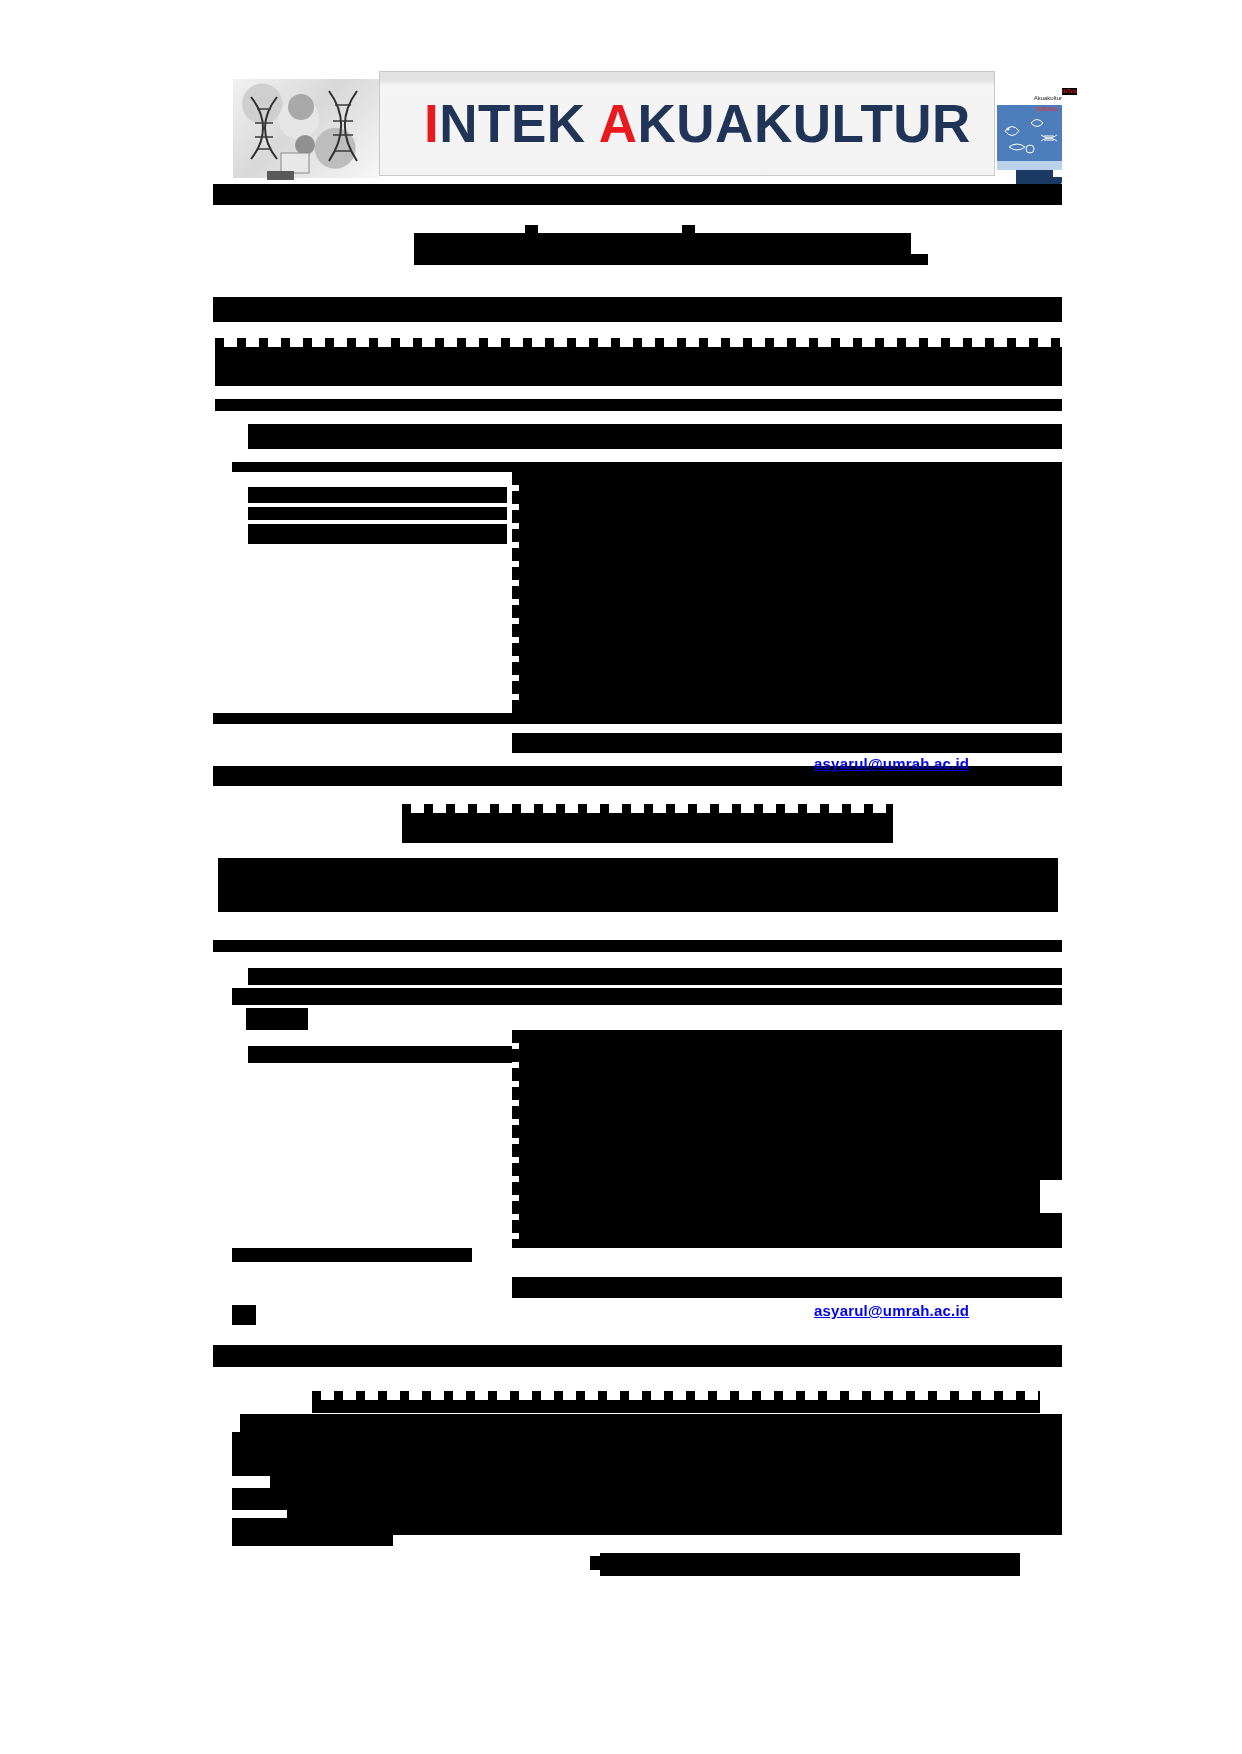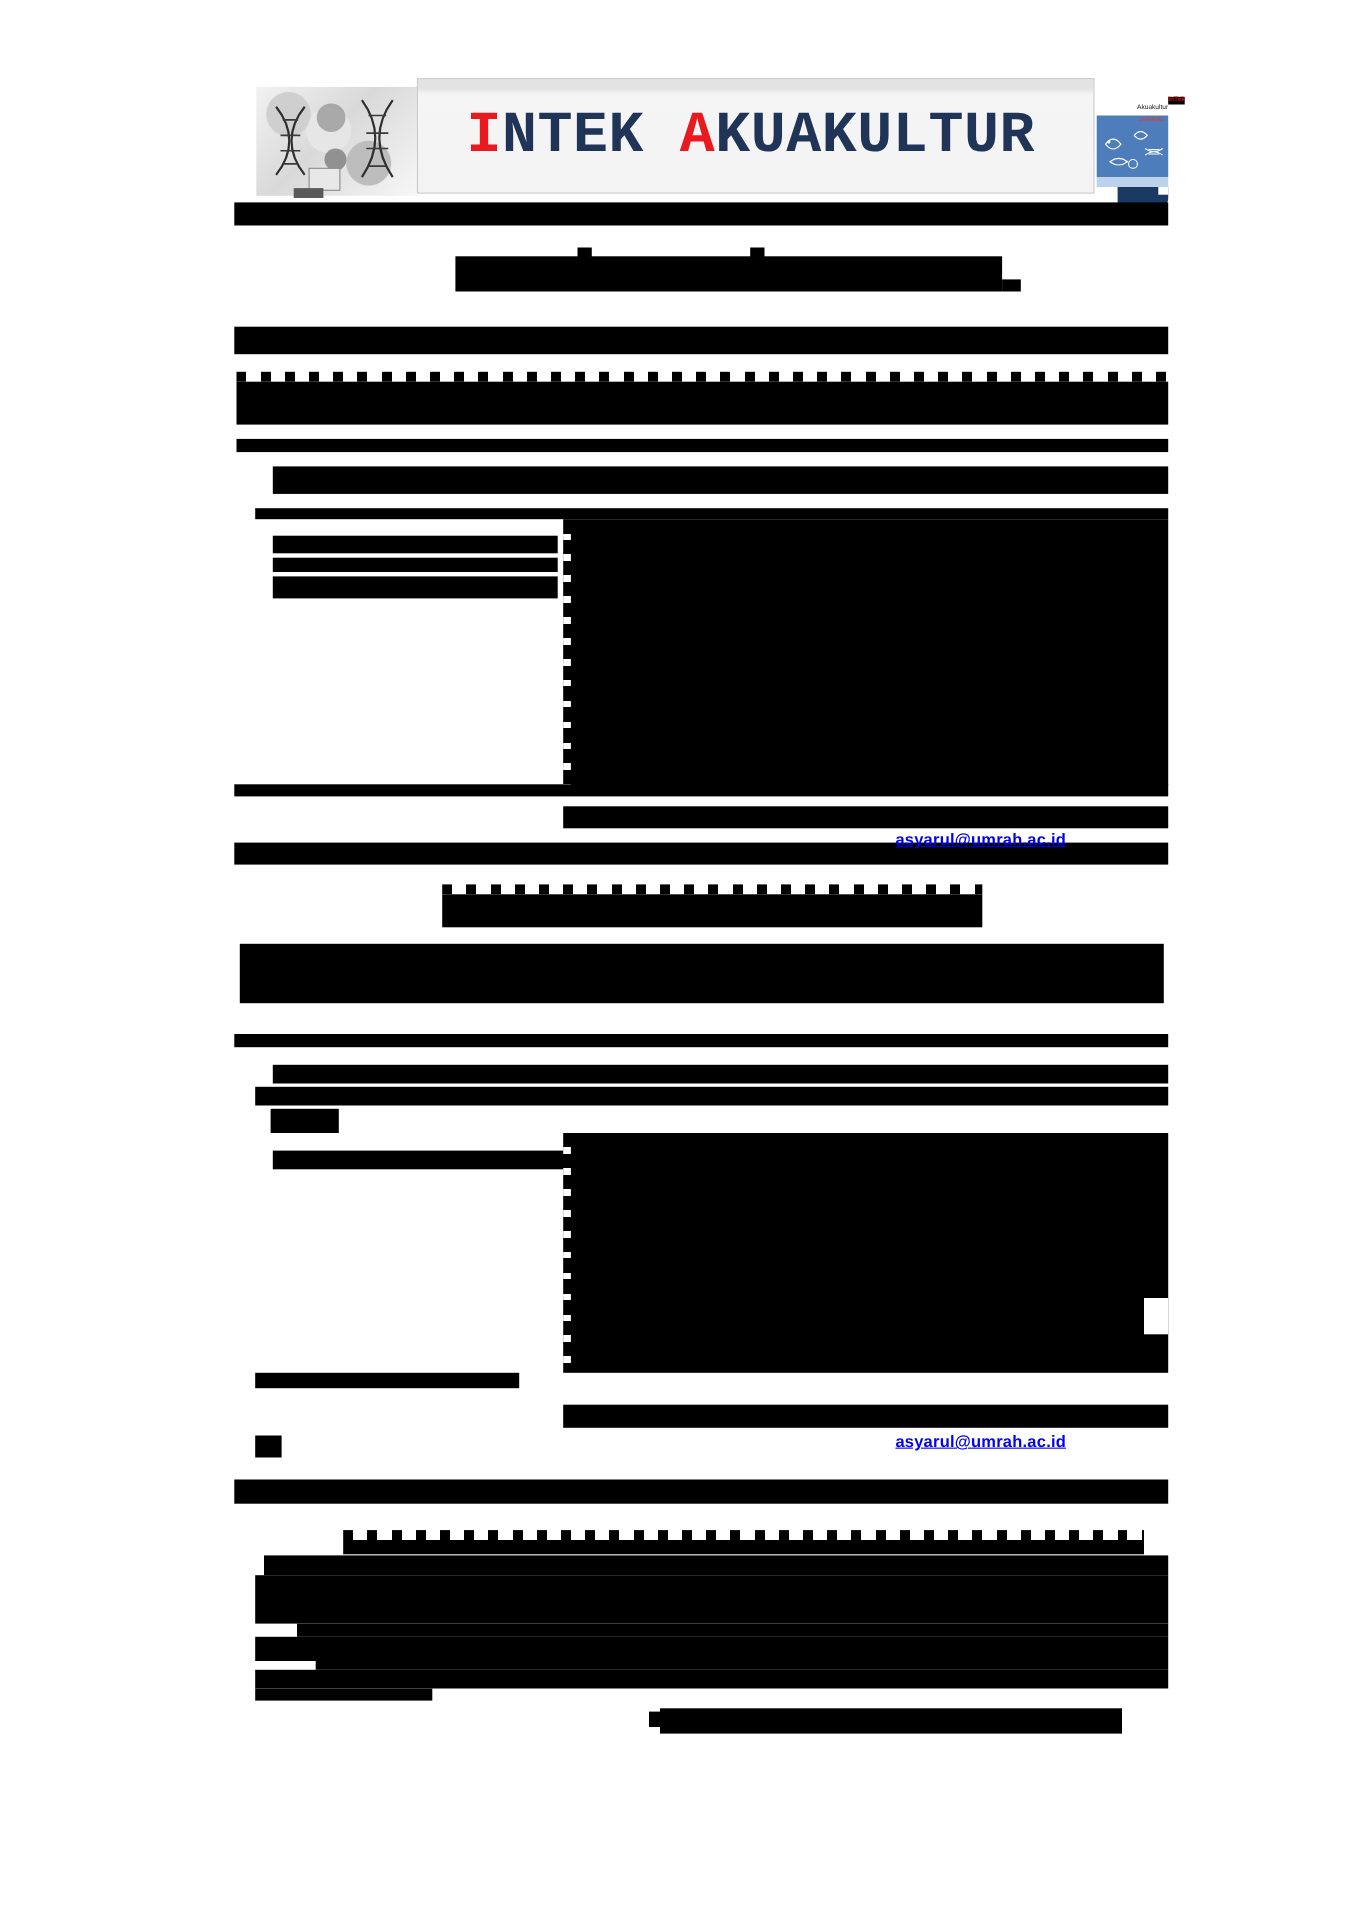--- a/index.html
+++ b/index.html
@@ -24,21 +24,21 @@
   .banner{
     position:absolute;left:379px;top:71px;width:616px;height:105px;
     box-sizing:border-box;
     border:1px solid #c9c9c9;
     background:linear-gradient(#e3e3e3 0px,#e3e3e3 8px,#f5f5f5 14px,#f3f3f3 100%);
     display:flex;align-items:center;
     padding-left:44px;
   }
   .banner .t{
     font-size:53px;font-weight:bold;letter-spacing:0.5px;
-    color:#203457;line-height:1;white-space:pre;font-family:Liberation Mono, monospace;
+    color:#203457;line-height:1;white-space:pre;
   }
   .banner .t .accent{color:#e8191f;}
 
   
   .cover{position:absolute;left:997px;top:84px;width:65px;height:103px;}
   .cover .top{
     position:absolute;left:0;top:0;width:100%;height:21px;background:#ffffff;
     font-size:6px;line-height:7px;text-align:right;color:#222;padding-top:4px;box-sizing:border-box;
   }
   .cover .top .red{color:#d01217;font-weight:bold;}

